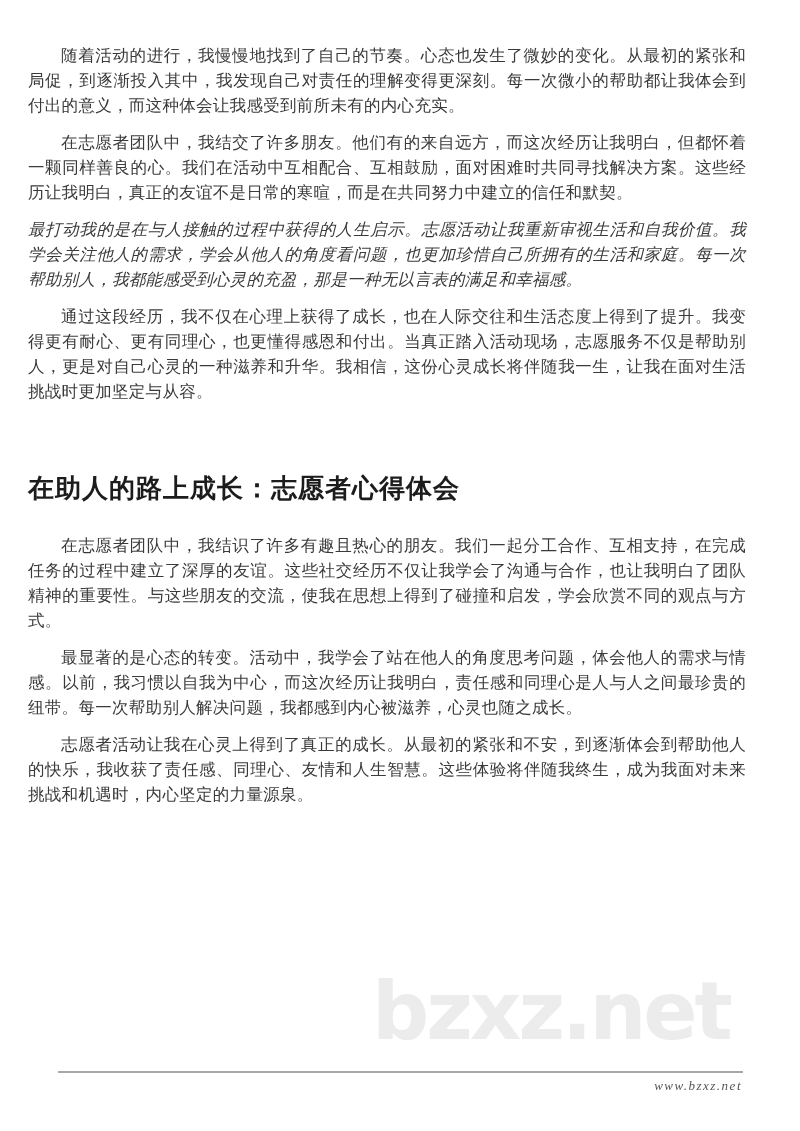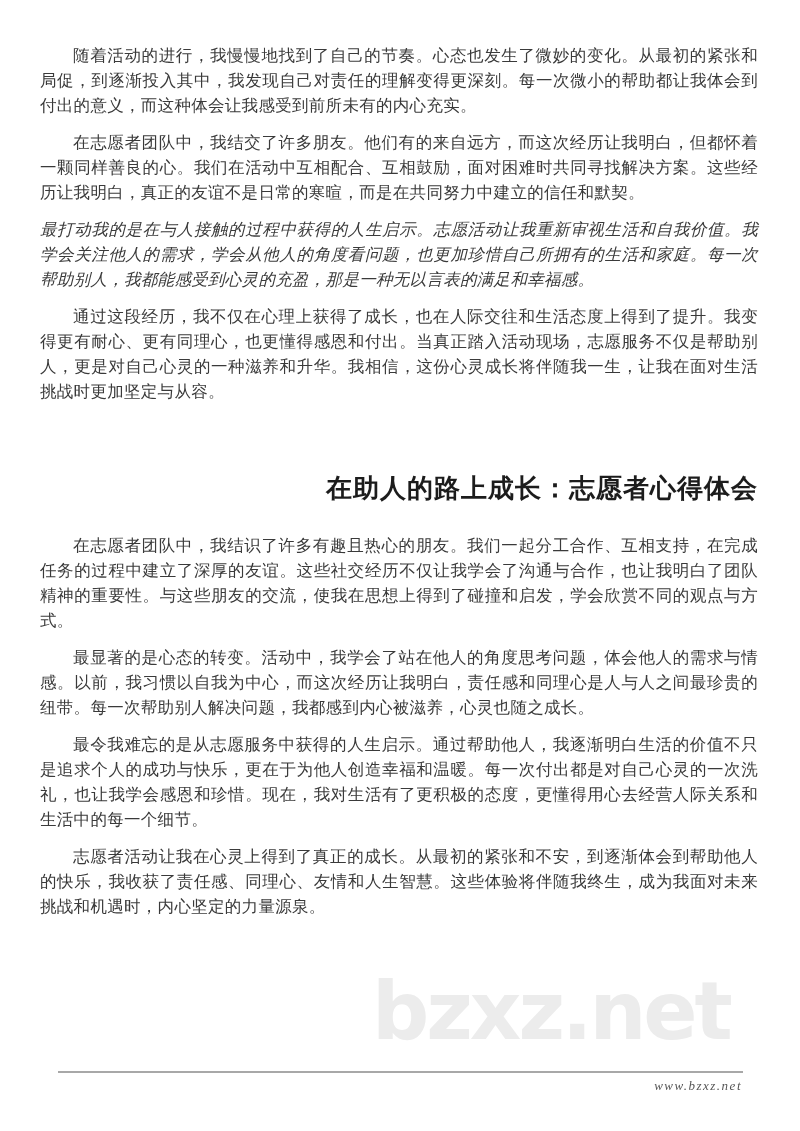--- a/index.html
+++ b/index.html
@@ -10,21 +10,21 @@
   .page {
     position: relative;
     width: 800px;
     height: 1131px;
     background: #ffffff;
     overflow: hidden;
     font-family: "Liberation Serif", "DejaVu Serif", serif;
   }
   .content {
     position: absolute;
-    left: 40px;
+    left: 28px;
     top: 43px;
     width: 718px;
     z-index: 2;
   }
   p.body-par {
     margin: 0 0 12px 0;
     font-size: 16.5px;
     line-height: 25px;
     color: #3a3a3a;
     text-align: justify;
@@ -33,21 +33,21 @@
   }
   p.no-indent {
     text-indent: 0;
     font-style: italic;
   }
   h1.doc-title {
     margin: 68px 0 28px 0;
     font-size: 26px;
     line-height: 33px;
     font-weight: bold;
-    text-align: right;
+    text-align: left;
     color: #1c1c1c;
     letter-spacing: 1px;
     font-family: "Liberation Sans", "DejaVu Sans", sans-serif;
   }
   .watermark {
     position: absolute;
     left: 372px;
     top: 972px;
     z-index: 1;
     font-family: "DejaVu Sans", "Liberation Sans", sans-serif;
@@ -96,21 +96,20 @@
 
     <p class="body-par">通过这段经历，我不仅在心理上获得了成长，也在人际交往和生活态度上得到了提升。我变得更有耐心、更有同理心，也更懂得感恩和付出。当真正踏入活动现场，志愿服务不仅是帮助别人，更是对自己心灵的一种滋养和升华。我相信，这份心灵成长将伴随我一生，让我在面对生活挑战时更加坚定与从容。</p>
 
     <h1 class="doc-title">在助人的路上成长：志愿者心得体会</h1>
 
 
     <p class="body-par">在志愿者团队中，我结识了许多有趣且热心的朋友。我们一起分工合作、互相支持，在完成任务的过程中建立了深厚的友谊。这些社交经历不仅让我学会了沟通与合作，也让我明白了团队精神的重要性。与这些朋友的交流，使我在思想上得到了碰撞和启发，学会欣赏不同的观点与方式。</p>
 
     <p class="body-par">最显著的是心态的转变。活动中，我学会了站在他人的角度思考问题，体会他人的需求与情感。以前，我习惯以自我为中心，而这次经历让我明白，责任感和同理心是人与人之间最珍贵的纽带。每一次帮助别人解决问题，我都感到内心被滋养，心灵也随之成长。</p>
 
-    <p class="body-par">最令我难忘的是从志愿服务中获得的人生启示。通过帮助他人，我逐渐明白生活的价值不只是追求个人的成功与快乐，更在于为他人创造幸福和温暖。每一次付出都是对自己心灵的一次洗礼，也让我学会感恩和珍惜。现在，我对生活有了更积极的态度，更懂得用心去经营人际关系和生活中的每一个细节。</p>
 
     <p class="body-par">志愿者活动让我在心灵上得到了真正的成长。从最初的紧张和不安，到逐渐体会到帮助他人的快乐，我收获了责任感、同理心、友情和人生智慧。这些体验将伴随我终生，成为我面对未来挑战和机遇时，内心坚定的力量源泉。</p>
 
   </div>
 
   <div class="footer-line"></div>
 
   <div class="footer-url">www.bzxz.net</div>
 
 </div>

